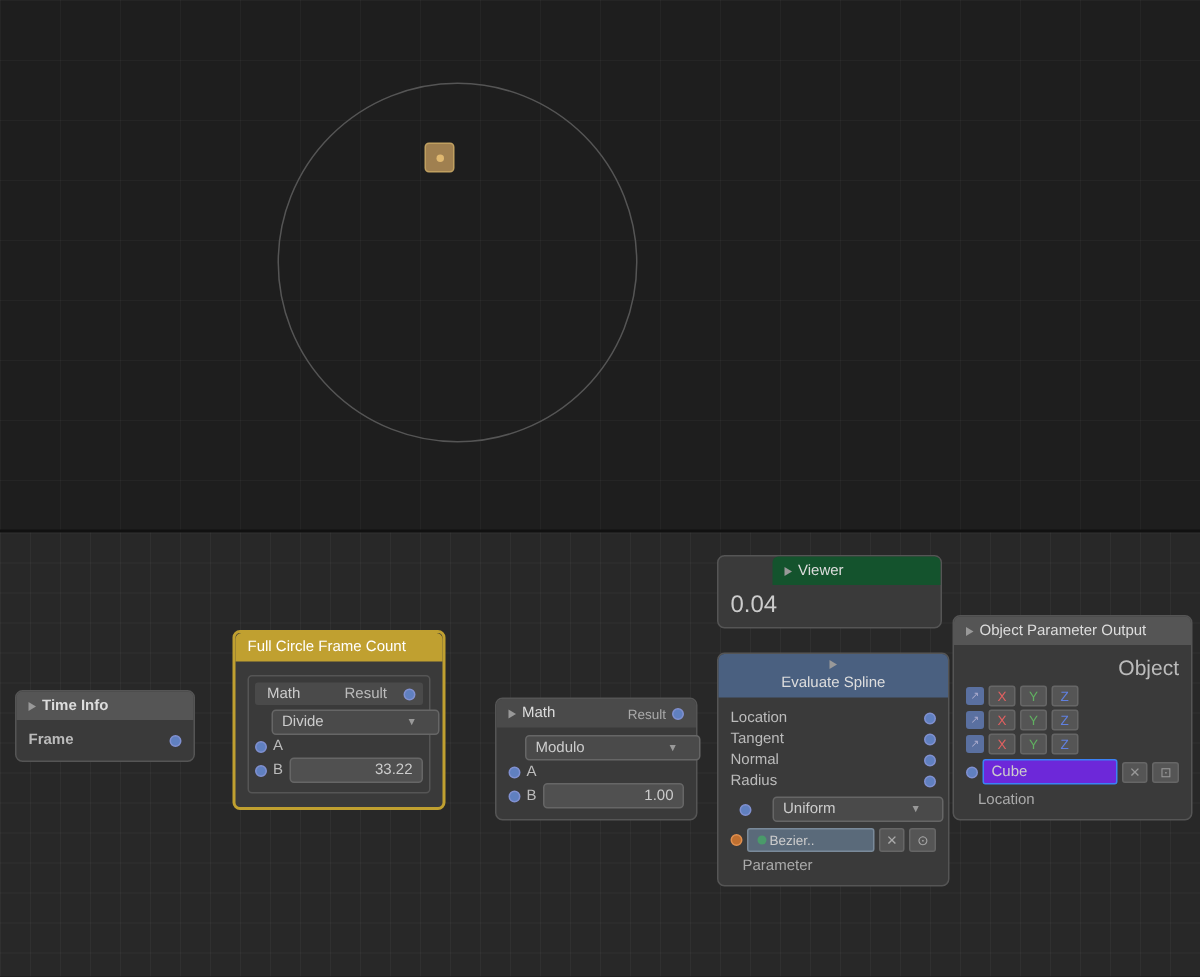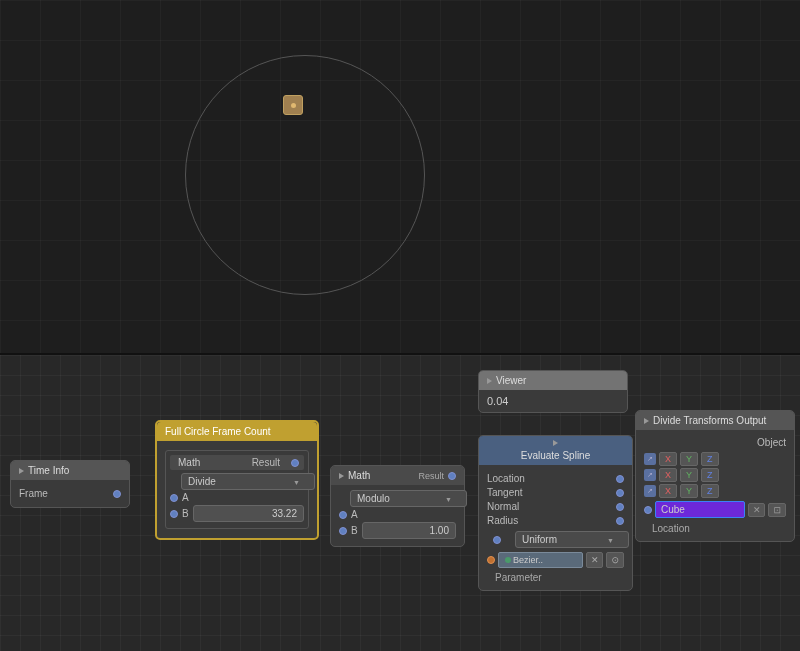--- a/index.html
+++ b/index.html
@@ -195,31 +195,32 @@
       font-size: 10px;
       flex: 1;
       text-align: right;
     }
 
     
     .time-info-node {
       left: 10px;
       top: 105px;
       width: 120px;
+      font-weight: bold;
     }
 
     .time-info-node .node-header {
       background: #555;
     }
 
     
     .fcfc-node {
       left: 155px;
       top: 65px;
-      width: 164px;
+      width: 142px;
       border: 2px solid #c0a030;
     }
 
     .fcfc-node .node-header {
       background: #c0a030;
       color: #fff;
     }
 
     .inner-math-node {
       background: #3a3a3a;
@@ -253,26 +254,27 @@
     }
 
     
     .viewer-node {
       left: 478px;
       top: 15px;
       width: 150px;
     }
 
     .viewer-node .node-header {
-      background: #737373;
+      background: #14532d;
+      margin-left: 36px;
     }
 
     .viewer-value {
       padding: 5px 8px;
-      font-size: 11px;
+      font-size: 16px;
       color: #ccc;
     }
 
     
     .eval-node {
       left: 478px;
       top: 80px;
       width: 155px;
     }
 
@@ -557,24 +559,24 @@
         <div class="icon-btn-sm">✕</div>
         <div class="icon-btn-sm">⊙</div>
       </div>
       <div class="param-label">Parameter</div>
     </div>
   </div>
 
   <div class="node oto-node">
     <div class="node-header">
       <span class="tri"></span>
-      <span>Divide Transforms Output</span>
+      <span>Object Parameter Output</span>
     </div>
     <div class="node-body">
-      <div style="text-align:right;padding:2px 0;font-size:10px;color:#bbb;">Object</div>
+      <div style="text-align:right;padding:2px 0;font-size:14px;color:#bbb;">Object</div>
 
       <div class="oto-btn-row">
         <div class="oto-icon">↗</div>
         <button class="xyz-btn xyz-x">X</button>
         <button class="xyz-btn xyz-y">Y</button>
         <button class="xyz-btn xyz-z">Z</button>
       </div>
       <div class="oto-btn-row">
         <div class="oto-icon">↗</div>
         <button class="xyz-btn xyz-x">X</button>

